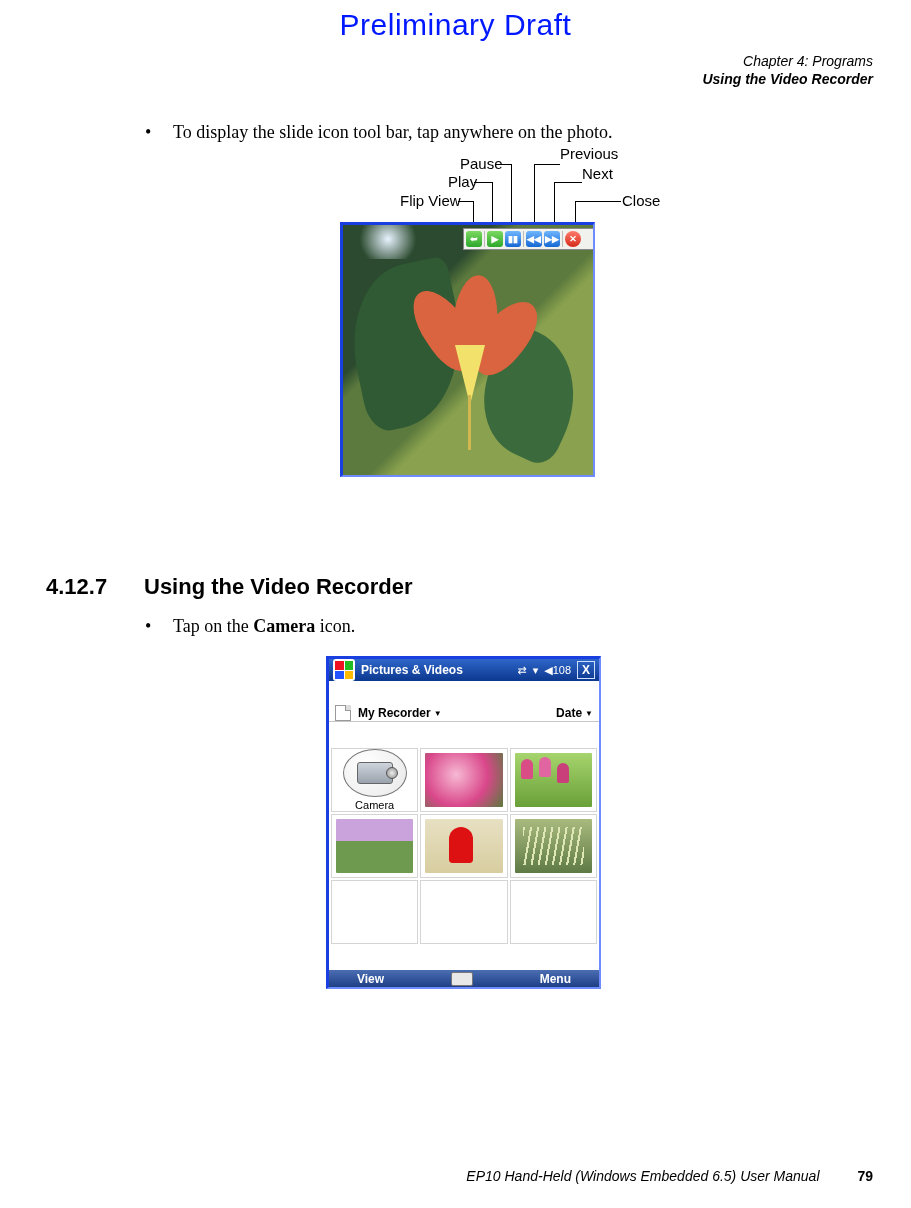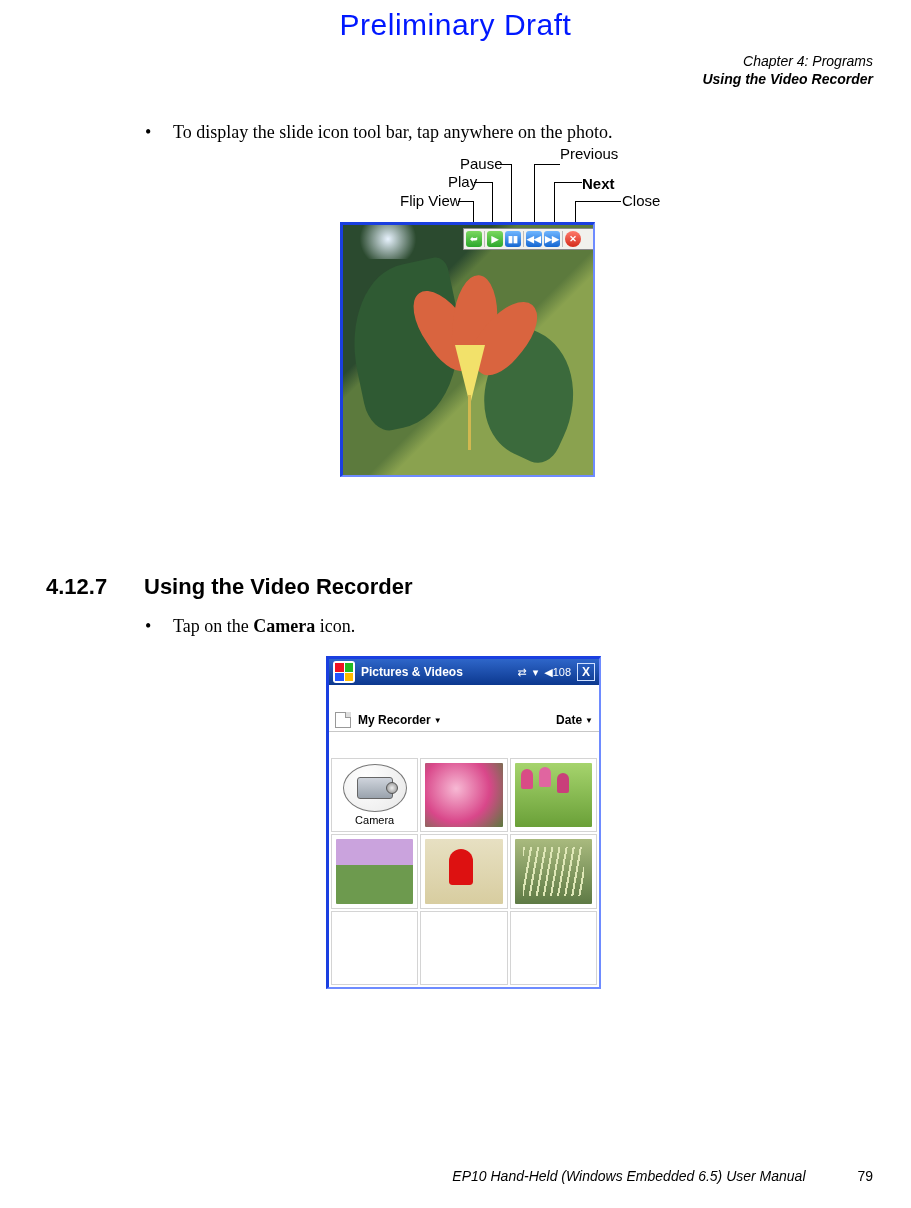--- a/index.html
+++ b/index.html
@@ -212,21 +212,21 @@
   .kbico { width:20px; height:12px; background:#e8e8e8; border:1px solid #777; border-radius:2px;}
 
   .footer {
     position: absolute;
     bottom: 24px;
     right: 38px;
     font-family: "Trebuchet MS", Arial, sans-serif;
     font-style: italic;
     font-size: 14px;
   }
-  .footer .pnum { font-weight: normal; font-style: normal; margin-left: 48px;}
+  .footer .pnum { font-weight: bold; font-style: normal; margin-left: 34px;}
 </style>
 </head>
 <body>
 
 <div class="page-header-draft">Preliminary Draft</div>
 
 <div class="chapter-block">
   <div>Chapter 4: Programs</div>
   <div class="line2">Using the Video Recorder</div>
 </div>
@@ -234,21 +234,21 @@
 <div class="body-area">
   <div class="bullet-row">
     <span class="dot">•</span><span>To display the slide icon tool bar, tap anywhere on the photo.</span>
   </div>
 </div>
 
 <div class="callout" style="left:400px; top:192px;text-align:center;">Flip View</div>
 <div class="callout" style="left:448px; top:173px;">Play</div>
 <div class="callout" style="left:460px; top:155px;">Pause</div>
 <div class="callout" style="left:560px; top:145px;">Previous</div>
-<div class="callout" style="left:582px; top:175px;font-weight:bold;">Next</div>
+<div class="callout" style="left:582px; top:165px;">Next</div>
 <div class="callout" style="left:622px; top:192px;">Close</div>
 
 <div class="line hline" style="left:458px; top:201px; width:15px;"></div>
 <div class="line vline" style="left:473px; top:201px; height:30px;"></div>
 
 <div class="line hline" style="left:474px; top:182px; width:18px;"></div>
 <div class="line vline" style="left:492px; top:182px; height:48px;"></div>
 
 <div class="line hline" style="left:497px; top:164px; width:14px;"></div>
 <div class="line vline" style="left:511px; top:164px; height:66px;"></div>
@@ -361,18 +361,23 @@
         <div class="thumb redt"></div>
       </div>
     <div class="cell">
         <div class="thumb grass"></div>
       </div>
     <div class="cell"></div>
     <div class="cell"></div>
     <div class="cell"></div>
   </div>
 
+  <div class="bottombar">
+    <span>View</span>
+    <span class="kbico"></span>
+    <span>Menu</span>
+  </div>
 </div>
 
 <div class="footer">
   <span>EP10 Hand-Held (Windows Embedded 6.5) User Manual</span>
   <span class="pnum">79</span>
 </div>
 
 </body></html>

